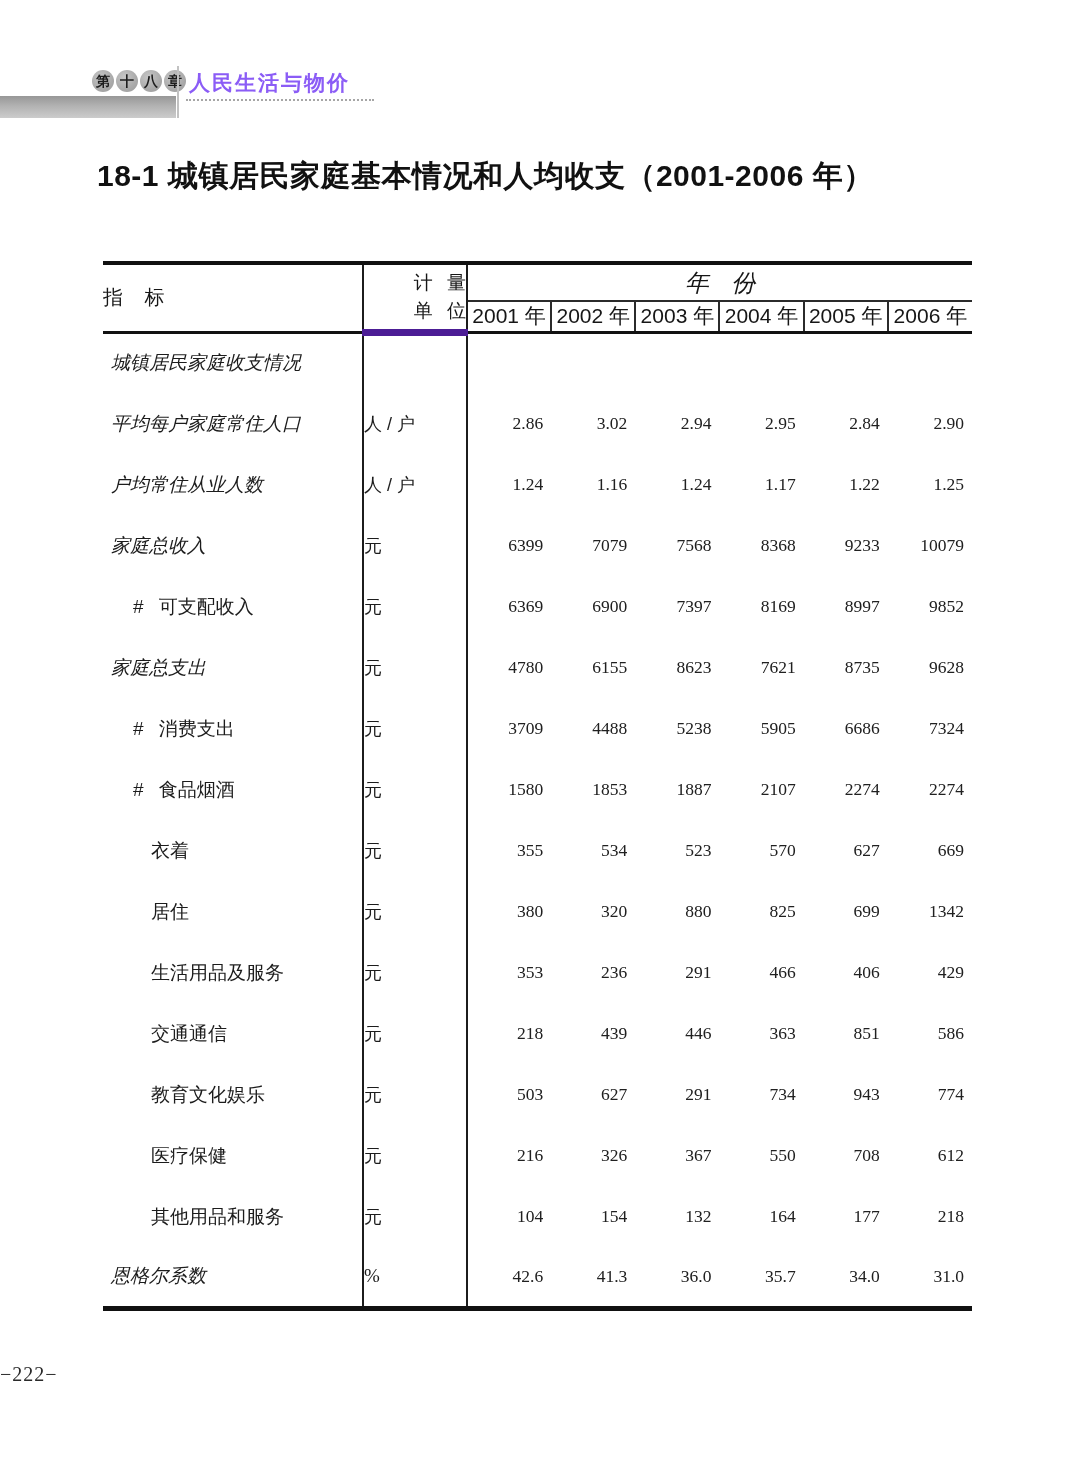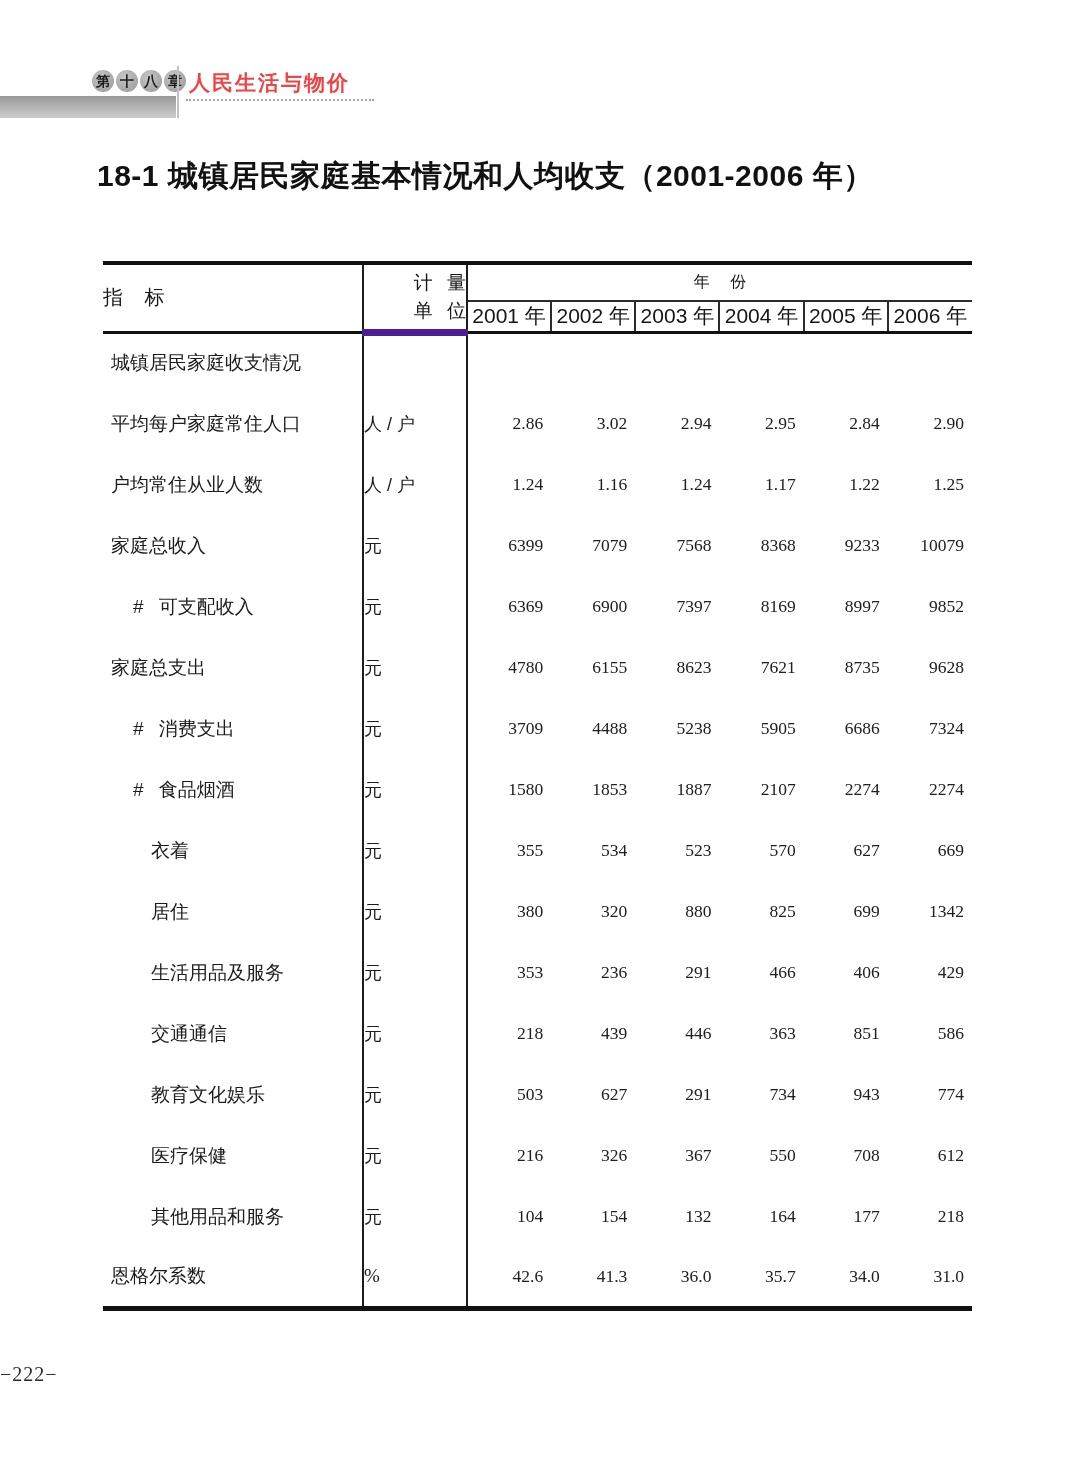--- a/index.html
+++ b/index.html
@@ -21,21 +21,21 @@
     font-family: "DejaVu Serif", serif;
     font-size: 14px; font-weight: bold; line-height: 22px;
   }
   .chapter-bar {
     position: absolute; left: 0; top: 96px; width: 176px; height: 22px;
     background: linear-gradient(to bottom, #979797 0%, #b2b2b2 45%, #cccccc 100%);
   }
   .chapter-divider { position: absolute; left: 177px; top: 66px; width: 2px; height: 52px; background: #c2c2c2; }
   .chapter-title {
     position: absolute; left: 189px; top: 69px;
-    font-size: 21px; font-weight: bold; letter-spacing: 2px; color: #ef4444;
+    font-size: 21px; font-weight: bold; letter-spacing: 2px; color: #8b5cf6;
   }
   .chapter-underline { position: absolute; left: 186px; top: 99px; width: 188px; height: 0; border-bottom: 2px dotted #a6a6a6; }
 
   
   .doc-title {
     position: absolute; left: 97px; top: 156px;
     font-size: 30px; font-weight: bold; letter-spacing: 0.5px; color: #111;
     white-space: nowrap;
   }
 
@@ -52,35 +52,36 @@
   thead th { font-weight: normal; color: #161616; vertical-align: middle; }
   th.th-indicator {
     border-right: 2px solid #1c1c1c; border-bottom: 3px solid #111111;
     font-size: 20px; word-spacing: 16px; text-align: left;
   }
   th.th-unit {
     border-right: 2px solid #1c1c1c; border-bottom: 7px solid #4c1d95;
     font-size: 19px; line-height: 1.45; word-spacing: 9px; text-align: right;
   }
   th.th-yeargroup {
-    height: 38px; font-size: 16px; word-spacing: 16px; text-align: center;
+    height: 38px; font-size: 24px; word-spacing: 16px; text-align: center;
     border-bottom: 2px solid #2b2b2b;
+    font-style: italic;
   }
   tr.year-row th {
     height: 31px; font-size: 21px; text-align: center;
     border-bottom: 3px solid #111111; white-space: nowrap;
   }
   tr.year-row th + th { border-left: 2px solid #2b2b2b; }
 
   tbody td { height: 61px; vertical-align: middle; }
   td.label {
     font-size: 19px; border-right: 2px solid #1c1c1c;
     white-space: nowrap; color: #1c1c1c;
   }
-  td.label.ind0 { padding-left: 8px; }
+  td.label.ind0 { padding-left: 8px; font-style: italic; }
   td.label.ind1 { padding-left: 30px; word-spacing: 10px; }
   td.label.ind2 { padding-left: 48px; }
   td.unit {
     text-align: left; font-size: 18px;
     border-right: 2px solid #1c1c1c; color: #1c1c1c;
   }
   td.unit.pct { font-family: "Liberation Serif", serif; font-size: 19px; }
   td.val {
     text-align: right; padding-right: 8px;
     font-family: "Liberation Serif", serif;

